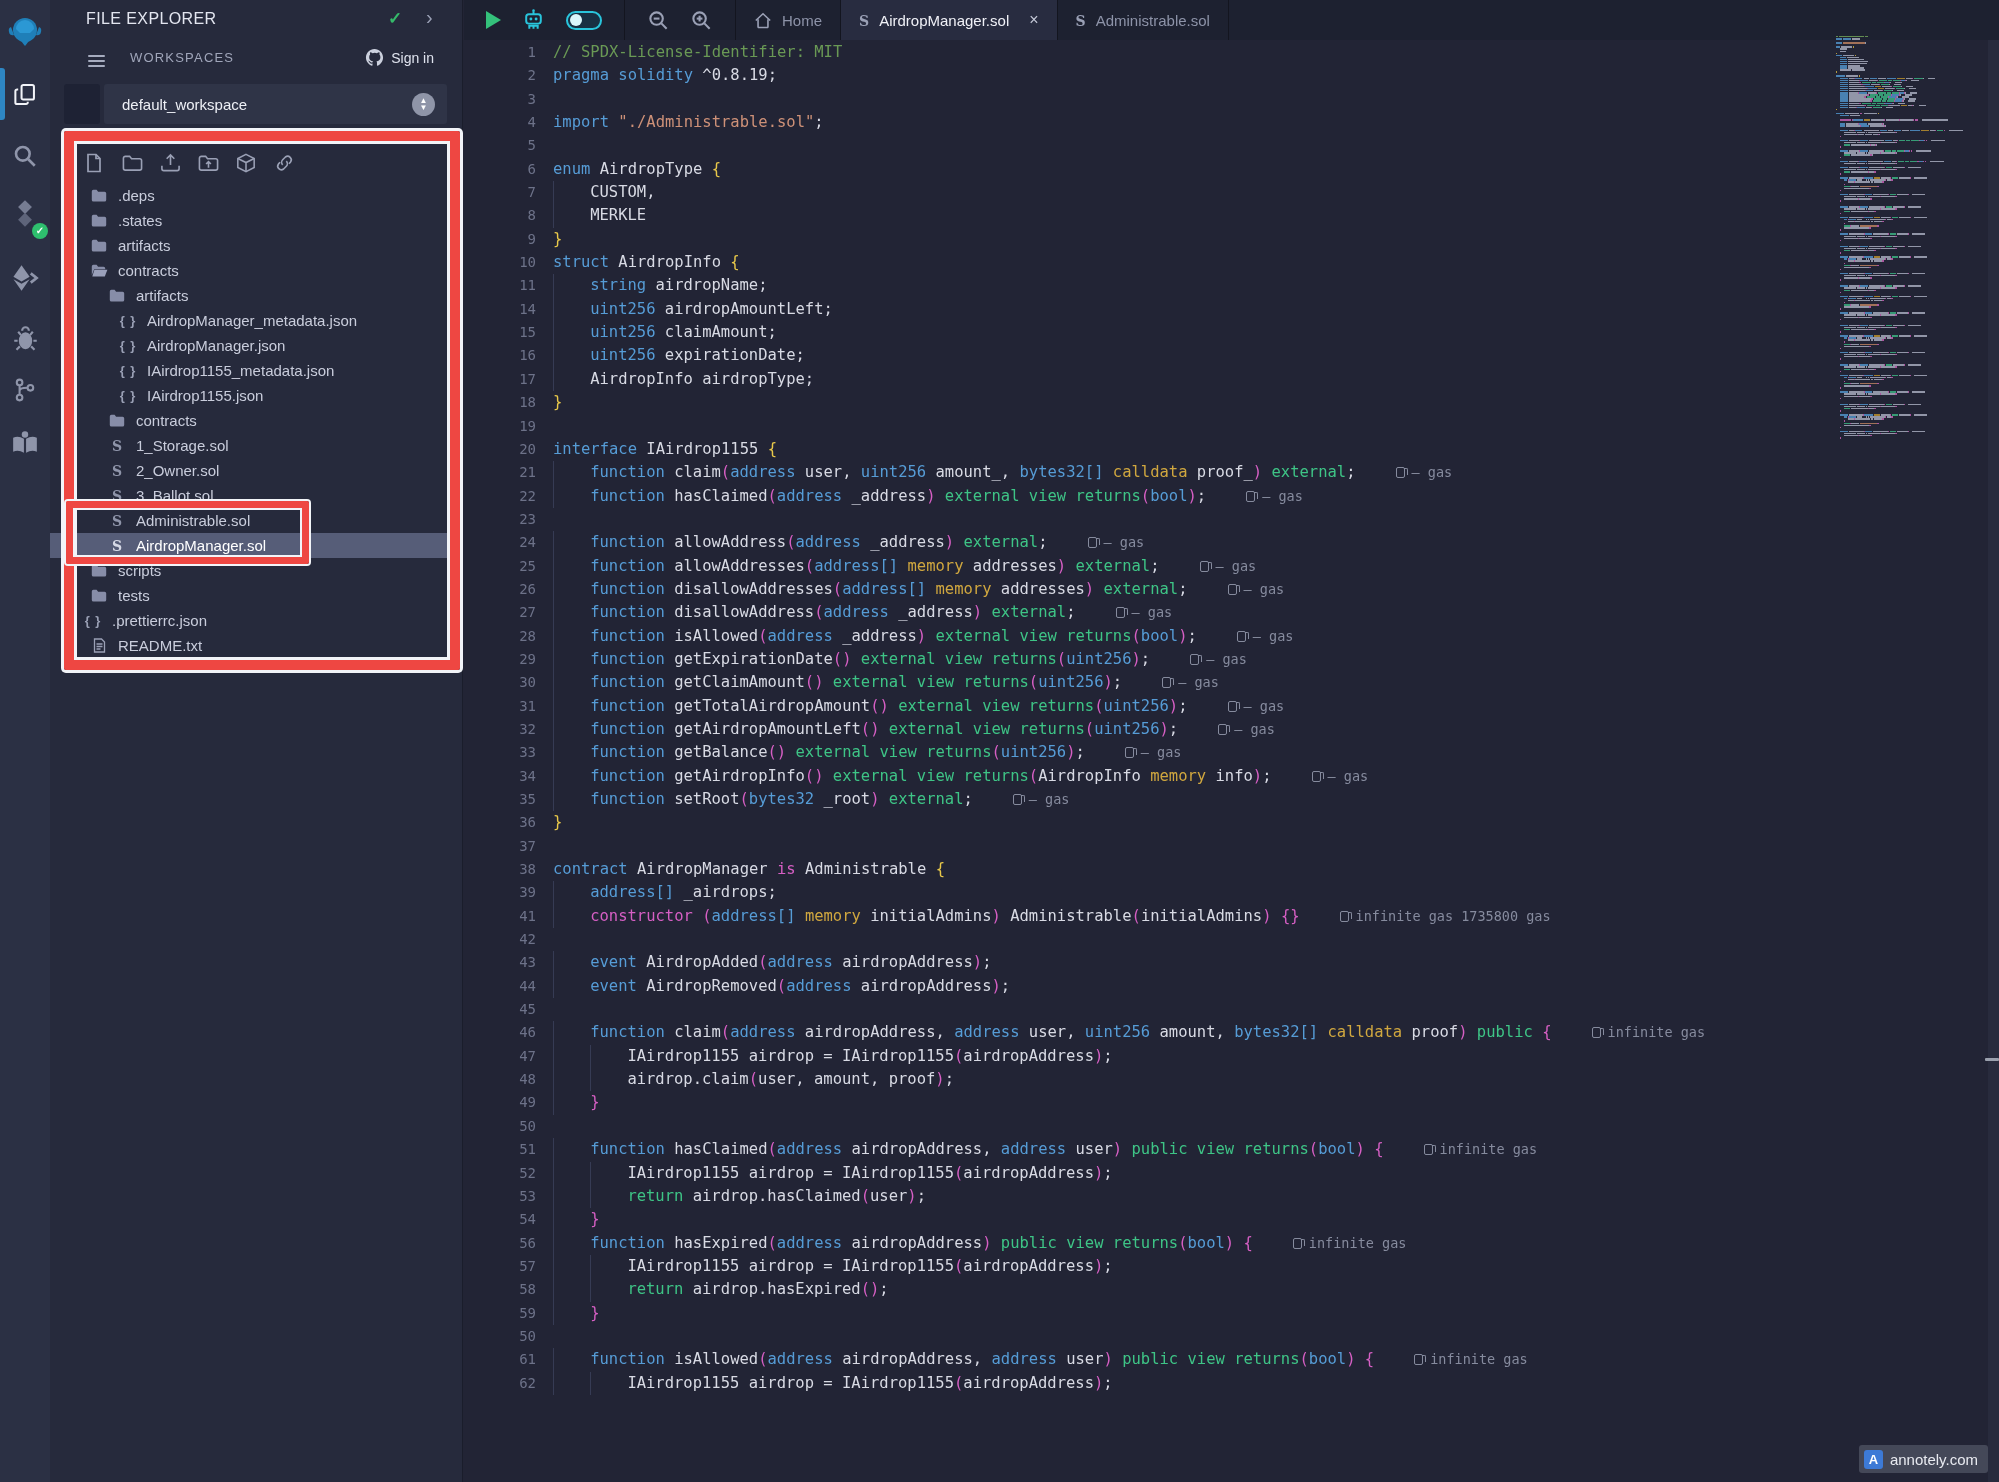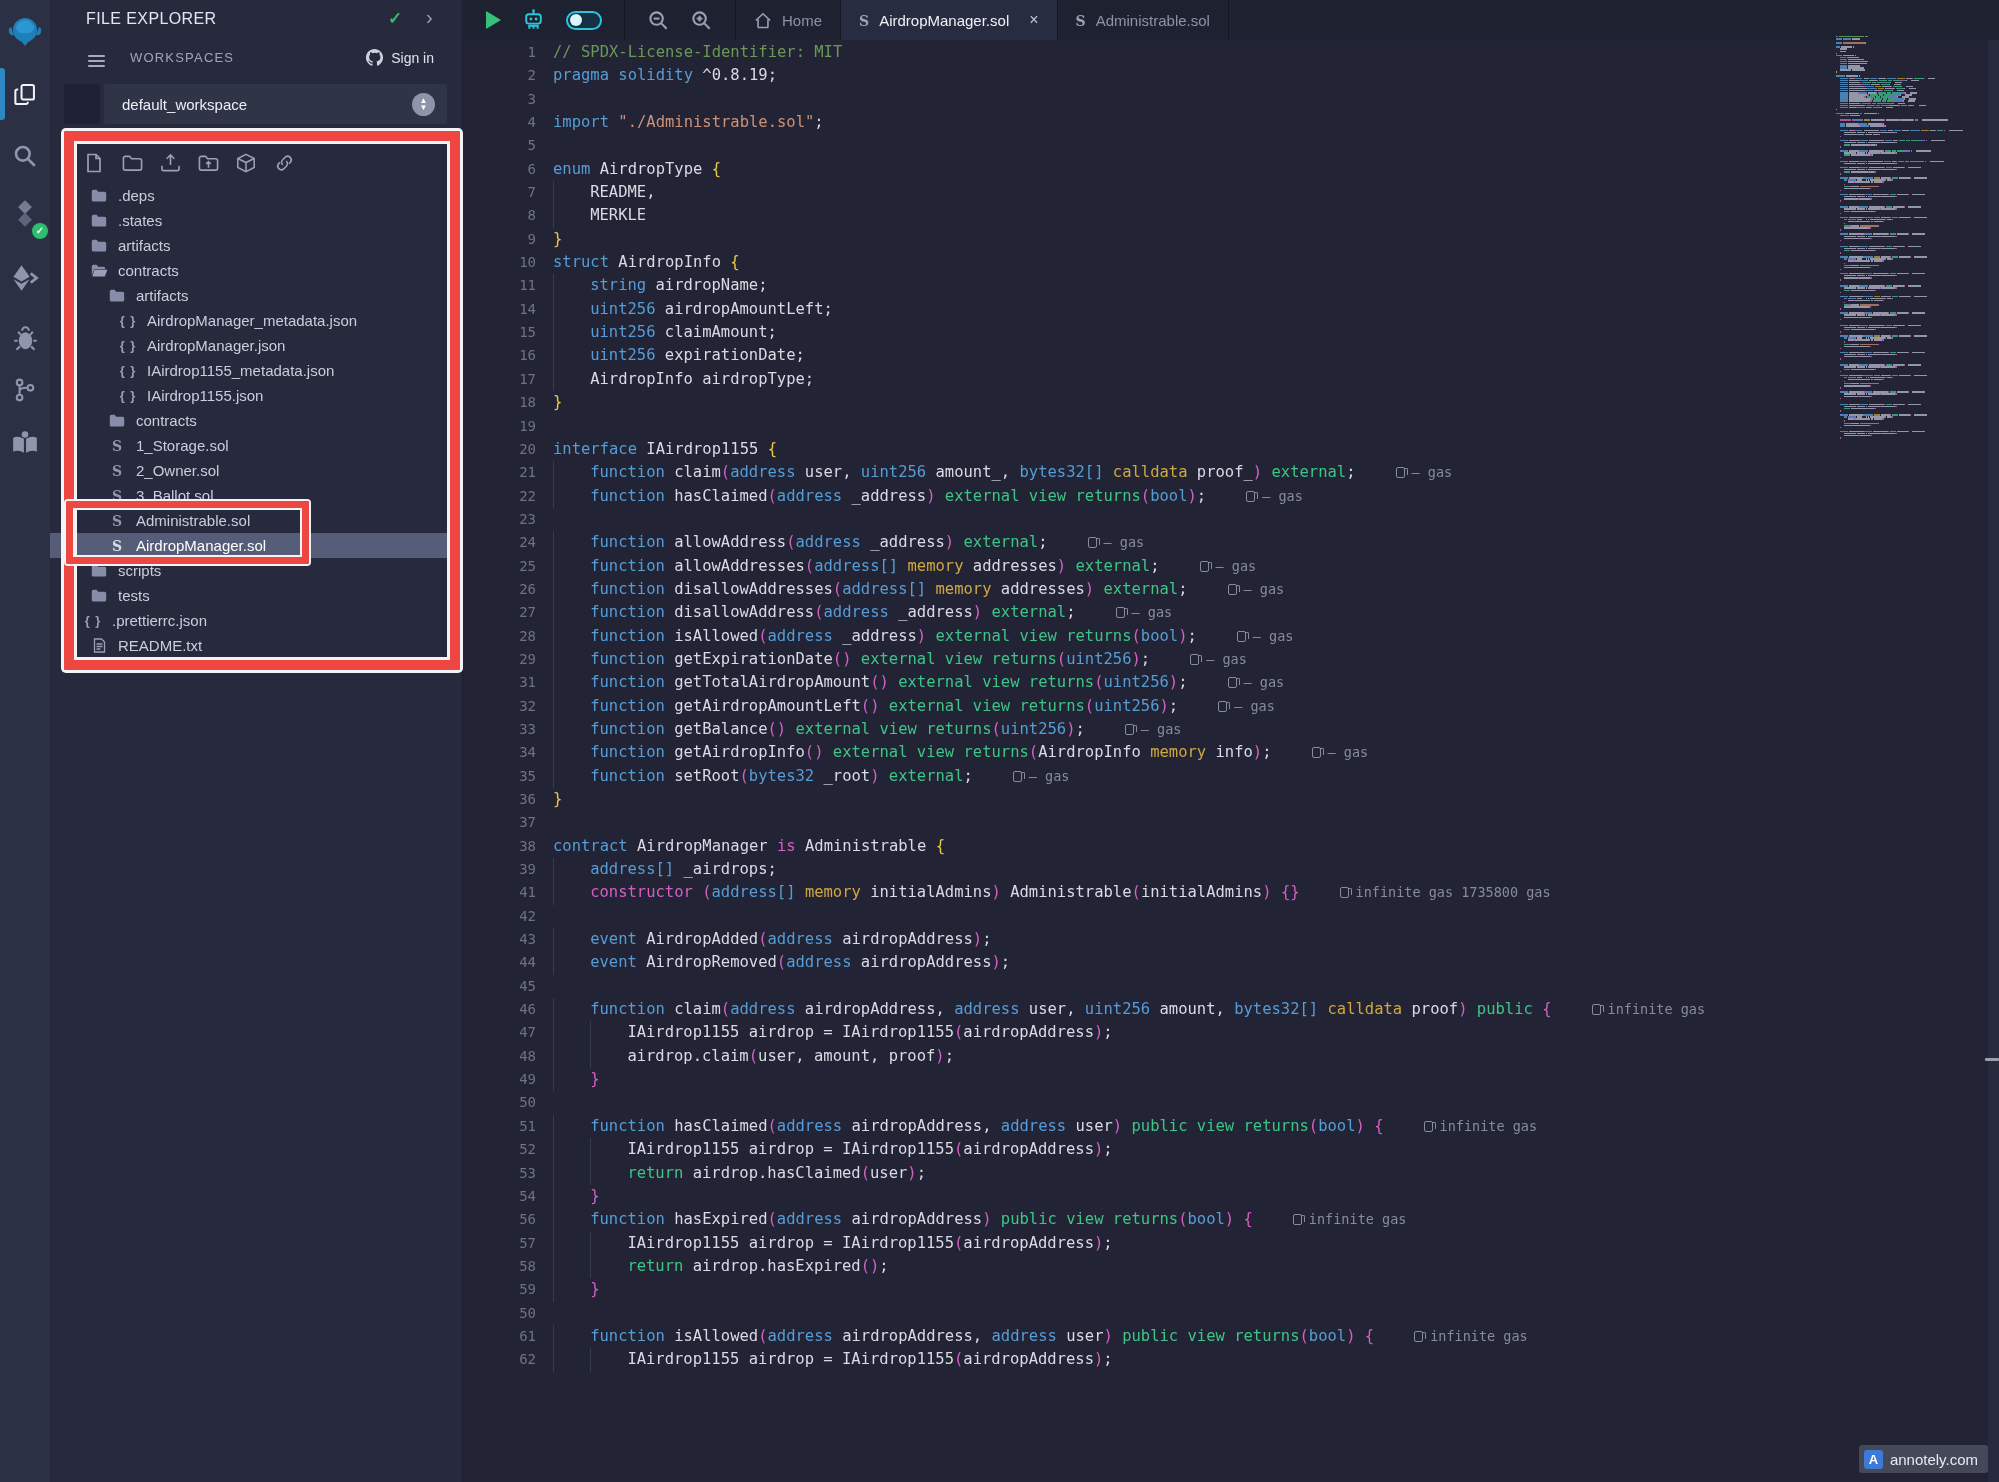--- a/index.html
+++ b/index.html
@@ -440,21 +440,21 @@
         <div class="cl">
           <span class="ln">5</span>
           <span class="lc"></span>
         </div>
         <div class="cl">
           <span class="ln">6</span>
           <span class="lc"><span class="tk-k">enum</span><span class="tk-w"> AirdropType </span><span class="tk-y">{</span></span>
         </div>
         <div class="cl">
           <span class="ln">7</span>
-          <span class="lc"><span class="ig"></span><span class="tk-w">README,</span></span>
+          <span class="lc"><span class="ig"></span><span class="tk-w">CUSTOM,</span></span>
         </div>
         <div class="cl">
           <span class="ln">8</span>
           <span class="lc"><span class="ig"></span><span class="tk-w">MERKLE</span></span>
         </div>
         <div class="cl">
           <span class="ln">9</span>
           <span class="lc"><span class="tk-y">}</span></span>
         </div>
         <div class="cl">
@@ -520,20 +520,24 @@
           <span class="ln">27</span>
           <span class="lc"><span class="ig"></span><span class="tk-k">function</span><span class="tk-w"> disallowAddress</span><span class="tk-p">(</span><span class="tk-k">address</span><span class="tk-w"> _address</span><span class="tk-p">)</span><span class="tk-w"> </span><span class="tk-g">external</span><span class="tk-w">;</span><span class="gas"><i class="pump"></i>– gas</span></span>
         </div>
         <div class="cl">
           <span class="ln">28</span>
           <span class="lc"><span class="ig"></span><span class="tk-k">function</span><span class="tk-w"> isAllowed</span><span class="tk-p">(</span><span class="tk-k">address</span><span class="tk-w"> _address</span><span class="tk-p">)</span><span class="tk-w"> </span><span class="tk-g">external view returns</span><span class="tk-p">(</span><span class="tk-k">bool</span><span class="tk-p">)</span><span class="tk-w">;</span><span class="gas"><i class="pump"></i>– gas</span></span>
         </div>
         <div class="cl">
           <span class="ln">29</span>
           <span class="lc"><span class="ig"></span><span class="tk-k">function</span><span class="tk-w"> getExpirationDate</span><span class="tk-p">()</span><span class="tk-w"> </span><span class="tk-g">external view returns</span><span class="tk-p">(</span><span class="tk-k">uint256</span><span class="tk-p">)</span><span class="tk-w">;</span><span class="gas"><i class="pump"></i>– gas</span></span>
+        </div>
+        <div class="cl">
+          <span class="ln">30</span>
+          <span class="lc"><span class="ig"></span><span class="tk-k">function</span><span class="tk-w"> getClaimAmount</span><span class="tk-p">()</span><span class="tk-w"> </span><span class="tk-g">external view returns</span><span class="tk-p">(</span><span class="tk-k">uint256</span><span class="tk-p">)</span><span class="tk-w">;</span><span class="gas"><i class="pump"></i>– gas</span></span>
         </div>
         <div class="cl">
           <span class="ln">31</span>
           <span class="lc"><span class="ig"></span><span class="tk-k">function</span><span class="tk-w"> getTotalAirdropAmount</span><span class="tk-p">()</span><span class="tk-w"> </span><span class="tk-g">external view returns</span><span class="tk-p">(</span><span class="tk-k">uint256</span><span class="tk-p">)</span><span class="tk-w">;</span><span class="gas"><i class="pump"></i>– gas</span></span>
         </div>
         <div class="cl">
           <span class="ln">32</span>
           <span class="lc"><span class="ig"></span><span class="tk-k">function</span><span class="tk-w"> getAirdropAmountLeft</span><span class="tk-p">()</span><span class="tk-w"> </span><span class="tk-g">external view returns</span><span class="tk-p">(</span><span class="tk-k">uint256</span><span class="tk-p">)</span><span class="tk-w">;</span><span class="gas"><i class="pump"></i>– gas</span></span>
         </div>
         <div class="cl">

